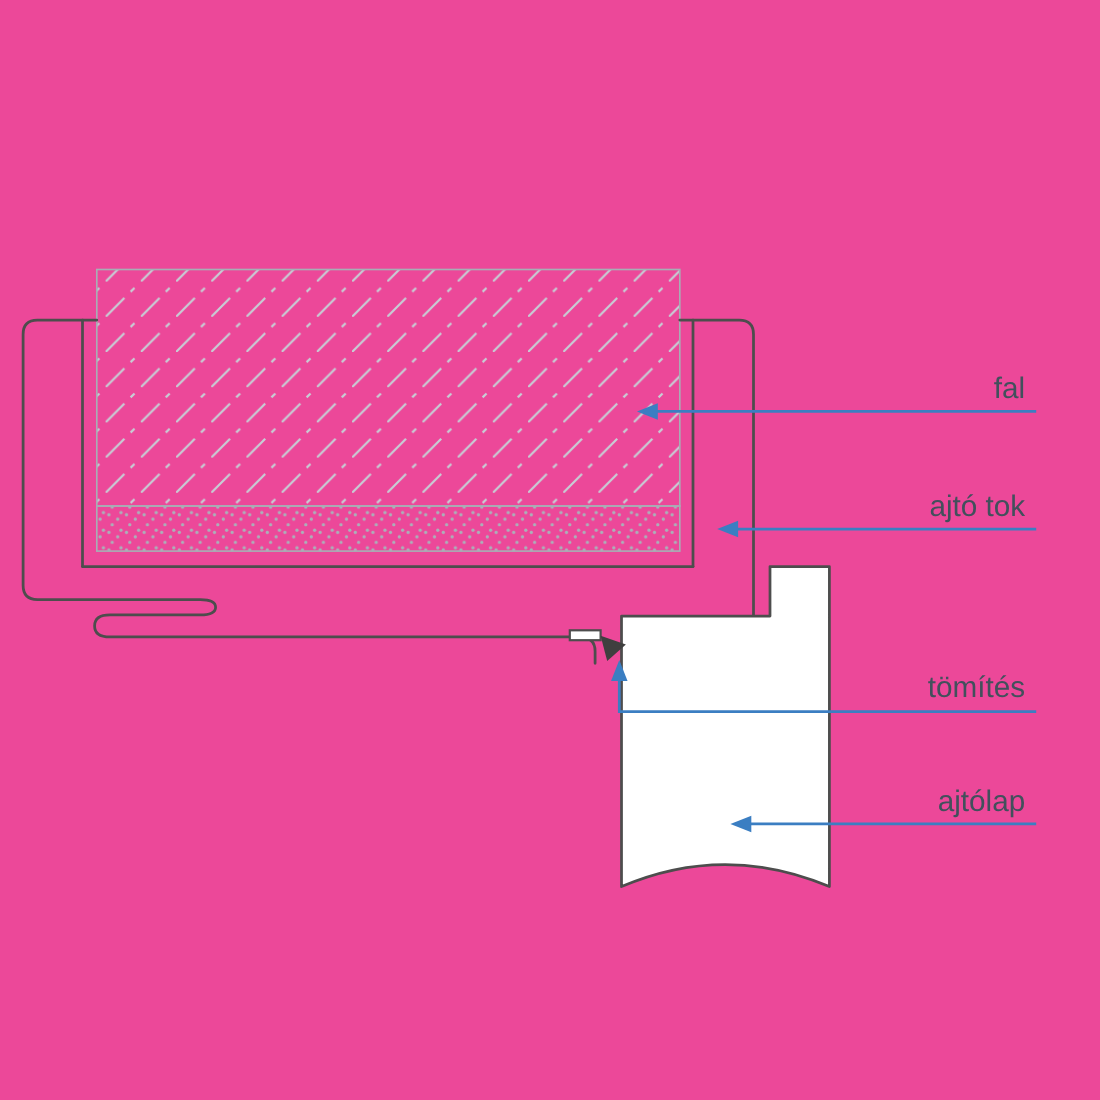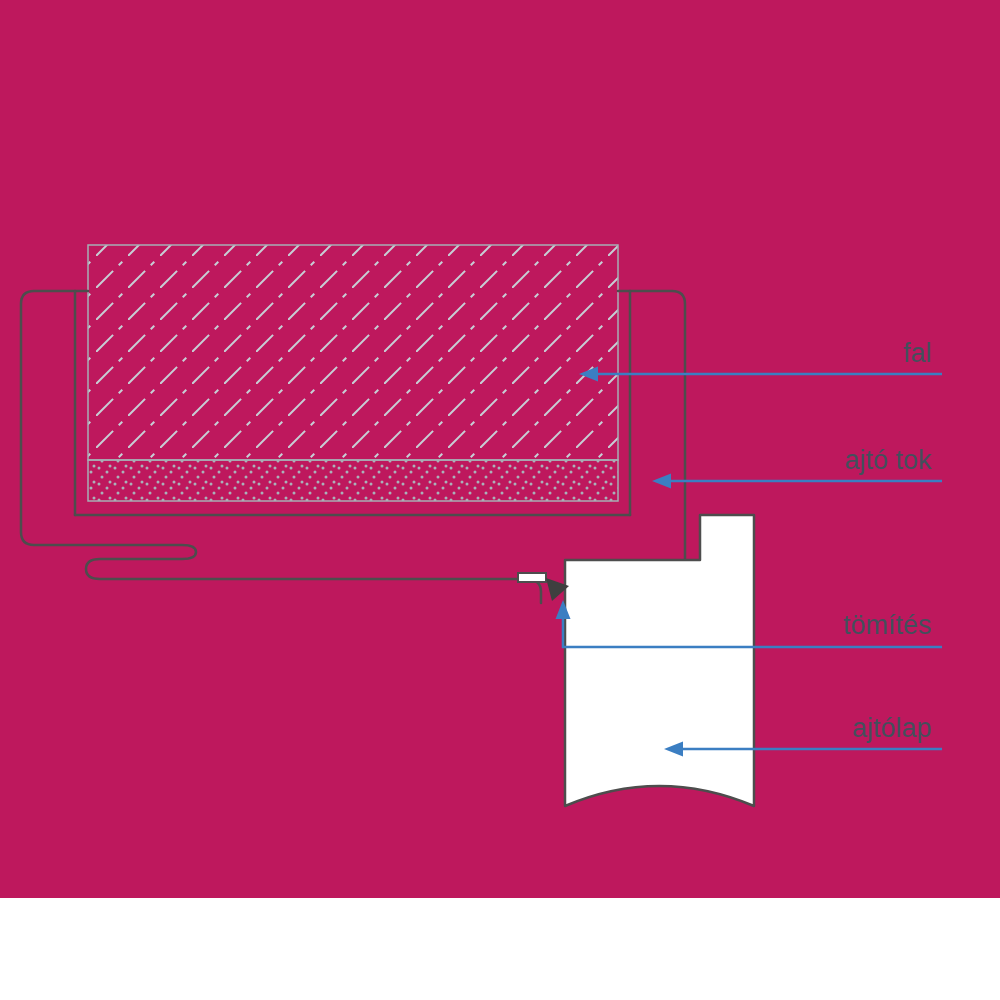--- a/index.html
+++ b/index.html
@@ -4,22 +4,22 @@
 <style>
   html, body {
     margin: 0;
     padding: 0;
     background: #ffffff;
     font-family: "Liberation Sans", sans-serif;
   }
   .stage {
     position: relative;
     width: 1000px;
-    height: 898px;
-    background: #be185d;
+    height: 1000px;
+    background: #ec4899;
     overflow: hidden;
   }
   .outline {
     fill: none;
     stroke: #4d4d4d;
     stroke-width: 2.5;
     stroke-linecap: round;
     stroke-linejoin: round;
   }
   .blue-line {

